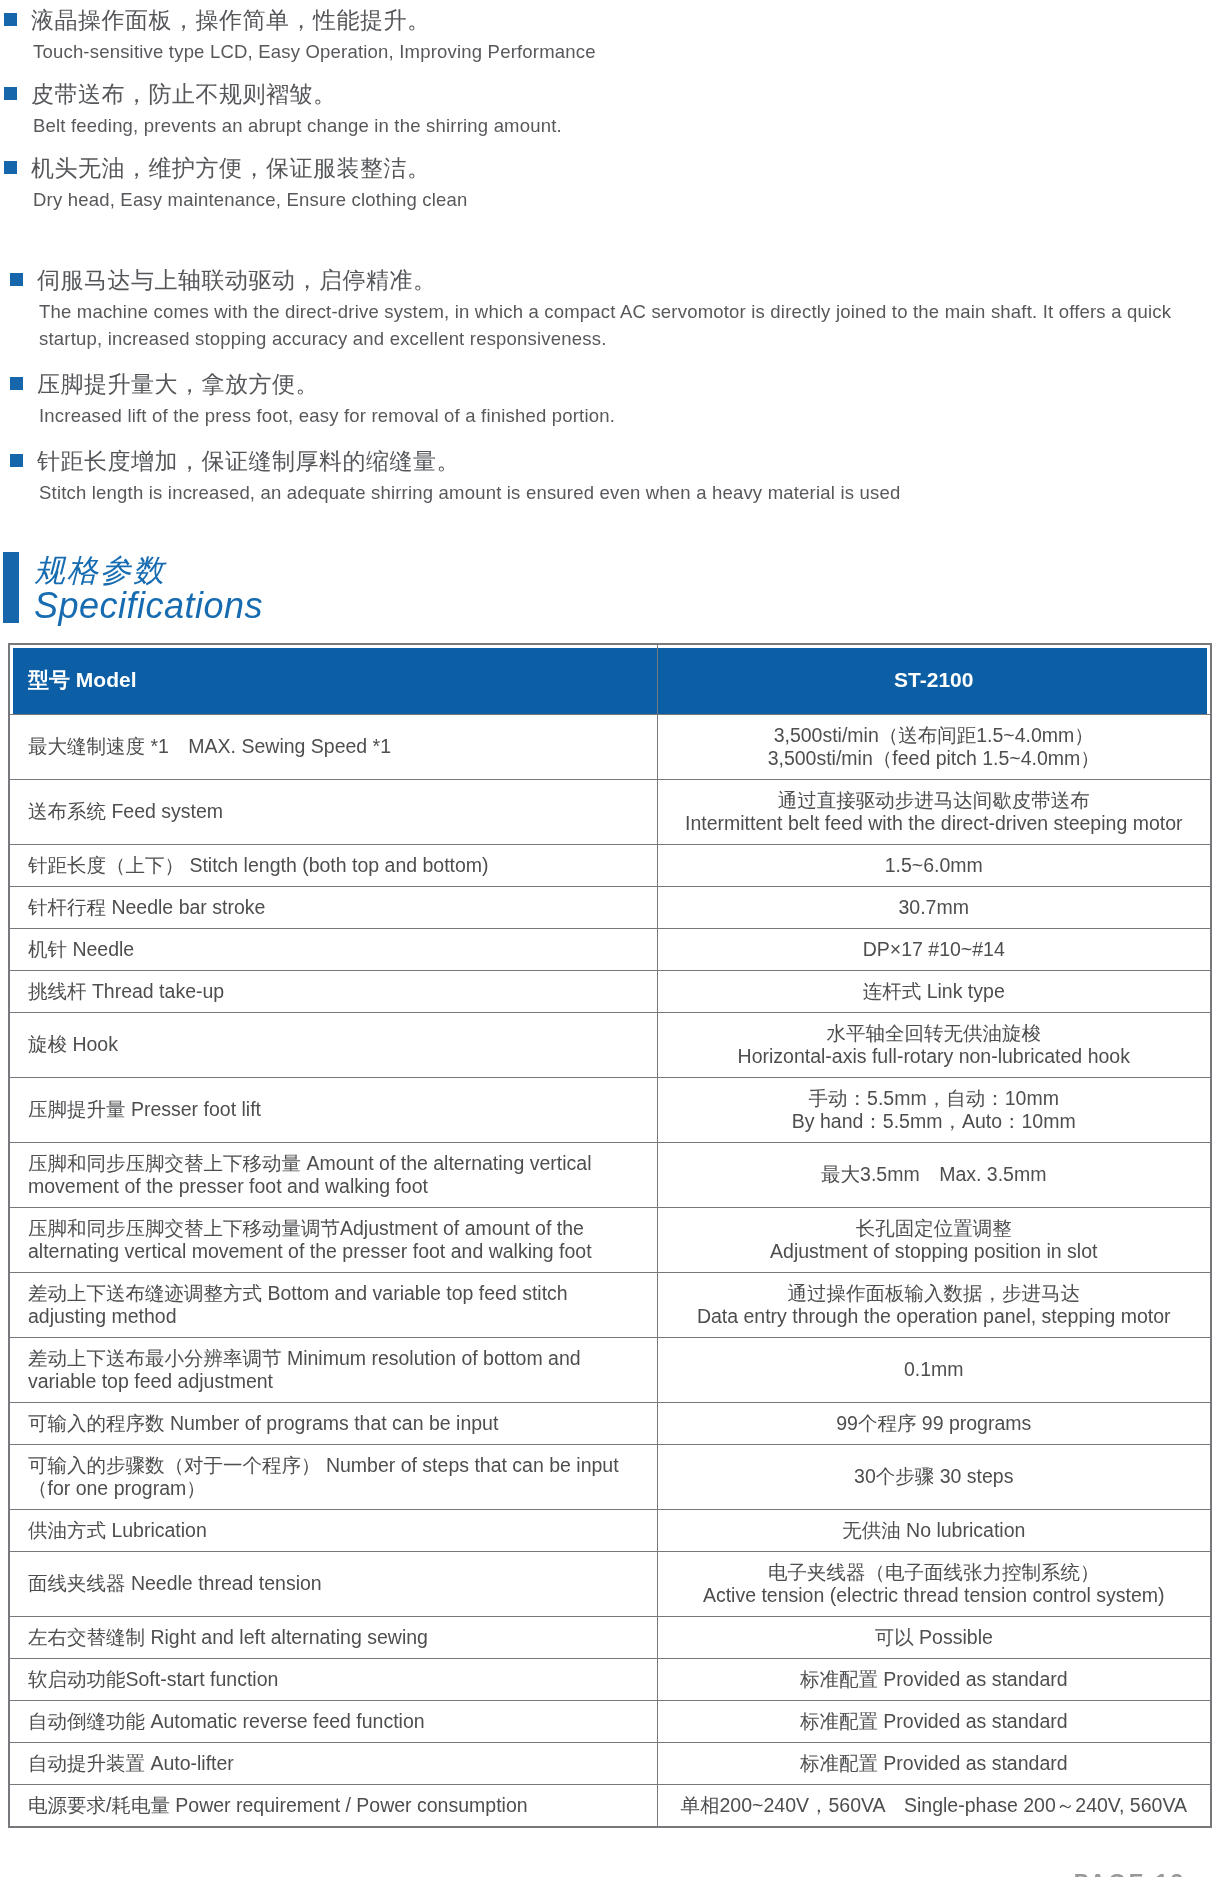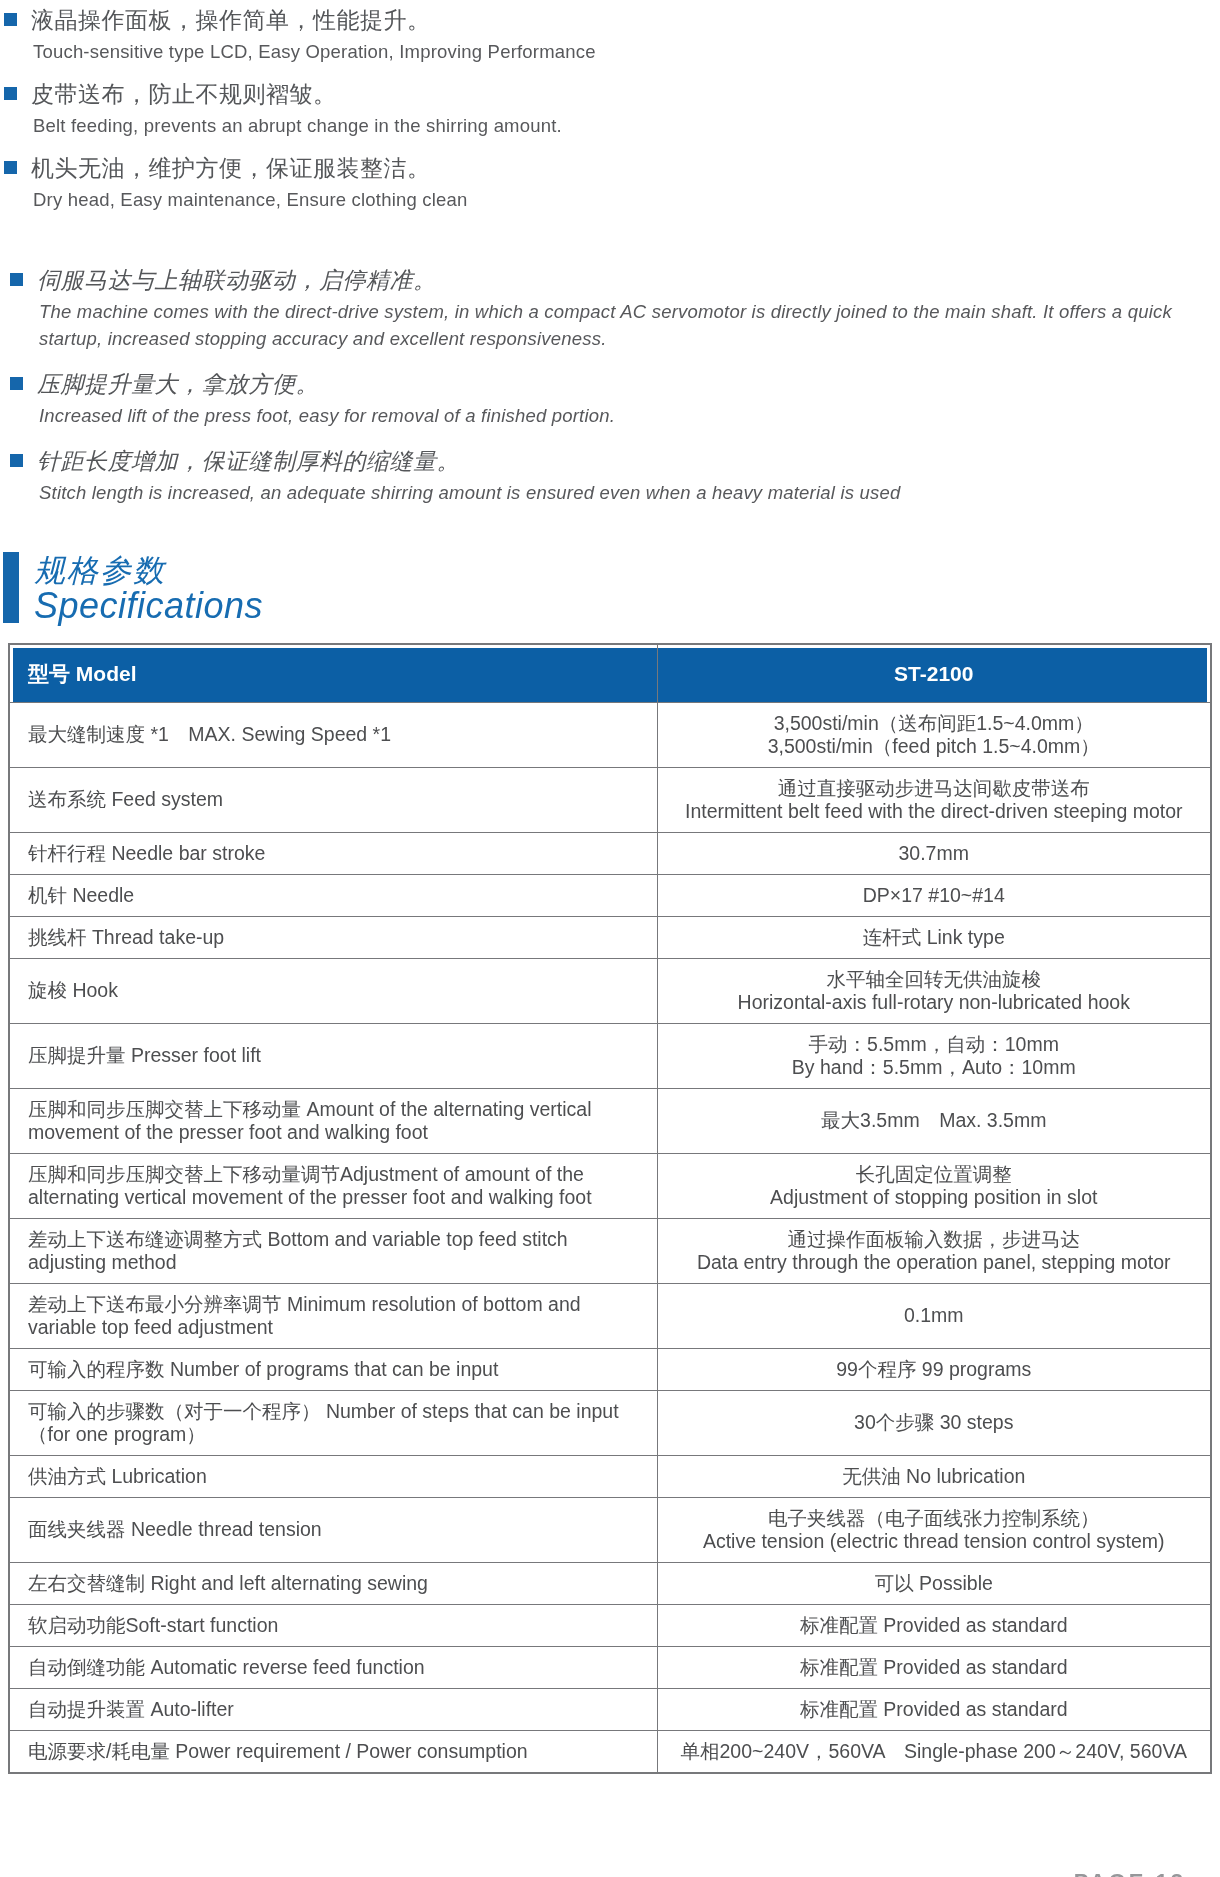--- a/index.html
+++ b/index.html
@@ -7,21 +7,21 @@
   body {
     width: 1220px; height: 1877px;
     position: relative; overflow: hidden;
     font-family: "Liberation Sans", "DejaVu Sans", sans-serif;
   }
   .page { position: absolute; inset: 0; }
 
   
   .features { padding: 5px 10px 0 2px; }
   .feature { margin-bottom: 14px; }
-  .feature.g2 { margin-left: 6px; margin-bottom: 17px; font-style: italic; }
+  .feature.g2 { margin-left: 6px; margin-bottom: 17px; }
   .feature.gap-before { margin-top: 52px; }
   .zh-line { display: flex; align-items: flex-start; }
   .bullet {
     width: 13px; height: 13px; background: #1566ab;
     margin: 8px 14px 0 2px; flex: 0 0 auto;
   }
   .zh {
     font-size: 23px; line-height: 30px; color: #545659;
     letter-spacing: 0.5px;
     text-align: right;
@@ -51,21 +51,21 @@
   .t-row { display: table-row; }
   .t-cell {
     display: table-cell; vertical-align: middle;
     border: 1px solid #77787b;
     color: #4d4e50; font-size: 19.5px; line-height: 23px;
   }
   .label-cell { width: 648px; padding: 9px 12px 9px 18px; }
   .value-cell { text-align: center; padding: 9px 16px; white-space: pre-line; }
   .header-row .t-cell {
     background: #0c5fa5; color: #ffffff; font-weight: bold;
-    font-size: 21px; height: 58px;
+    font-size: 21px; height: 70px;
   }
   .header-row .label-cell { box-shadow: inset 3px 3px 0 #ffffff; }
   .header-row .value-cell { box-shadow: inset -3px 3px 0 #ffffff; }
 
   
   .page-number {
     position: absolute; top: 1869px; right: 34px;
     font-size: 22px; font-weight: bold; letter-spacing: 3px;
     color: #96979a;
   }
@@ -137,20 +137,24 @@
       <div class="t-cell label-cell">最大缝制速度 *1　MAX. Sewing Speed *1</div>
       <div class="t-cell value-cell">3,500sti/min（送布间距1.5~4.0mm）
 3,500sti/min（feed pitch 1.5~4.0mm）</div>
     </div>
     <div class="t-row">
       <div class="t-cell label-cell">送布系统 Feed system</div>
       <div class="t-cell value-cell">通过直接驱动步进马达间歇皮带送布
 Intermittent belt feed with the direct-driven steeping motor</div>
     </div>
     <div class="t-row">
+      <div class="t-cell label-cell">针距长度（上下） Stitch length (both top and bottom)</div>
+      <div class="t-cell value-cell">1.5~6.0mm</div>
+    </div>
+    <div class="t-row">
       <div class="t-cell label-cell">针杆行程  Needle bar stroke</div>
       <div class="t-cell value-cell">30.7mm</div>
     </div>
     <div class="t-row">
       <div class="t-cell label-cell">机针 Needle</div>
       <div class="t-cell value-cell">DP×17 #10~#14</div>
     </div>
     <div class="t-row">
       <div class="t-cell label-cell">挑线杆 Thread take-up</div>
       <div class="t-cell value-cell">连杆式 Link type</div>

